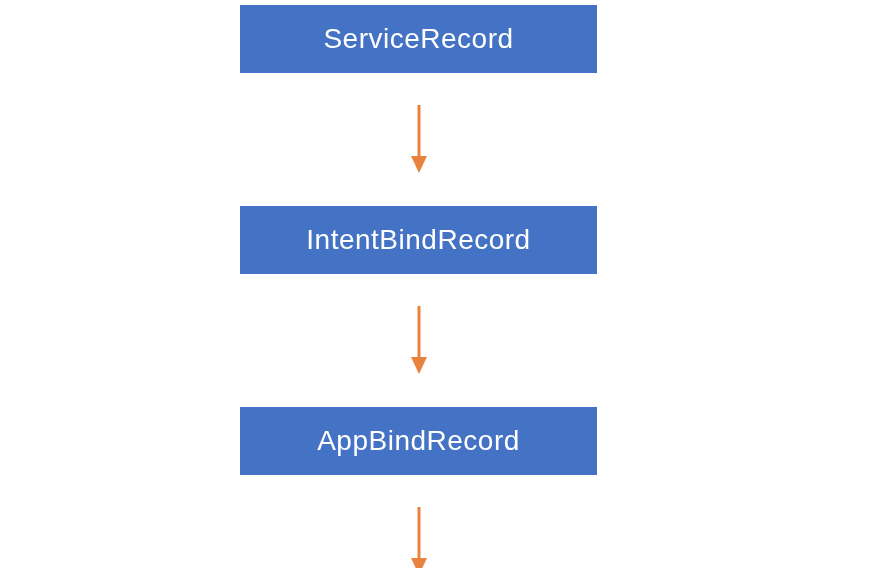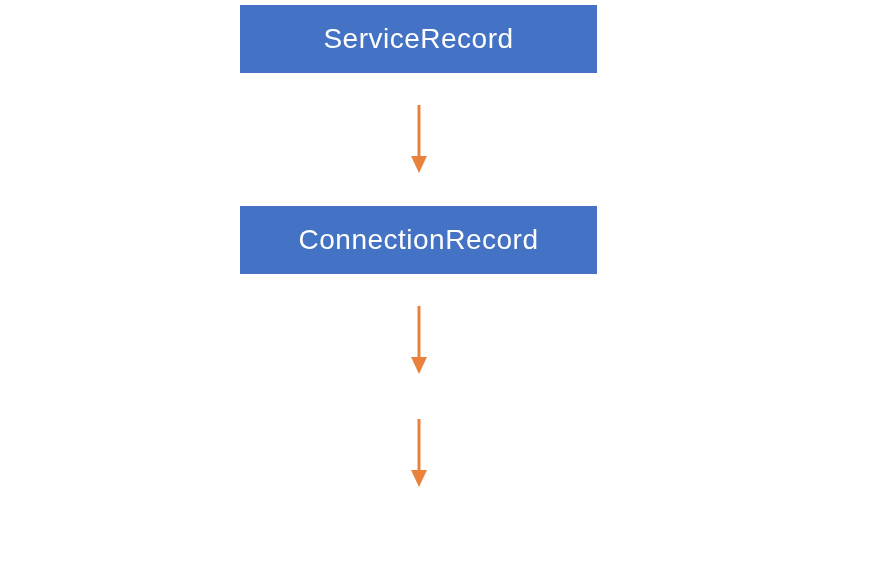--- a/index.html
+++ b/index.html
@@ -65,28 +65,31 @@
     <div class="node">
       <span class="node-label">ServiceRecord</span>
     </div>
 
     <svg class="arrow" width="18" height="68" viewBox="0 0 18 68" aria-hidden="true">
       <line x1="9" y1="0" x2="9" y2="52" stroke="currentColor" stroke-width="3"></line>
       <polygon points="1,51 17,51 9,68" fill="currentColor"></polygon>
     </svg>
 
     <div class="node">
-      <span class="node-label">ConnectionRecord</span>
+      <span class="node-label">IntentBindRecord</span>
     </div>
 
     <svg class="arrow" width="18" height="68" viewBox="0 0 18 68" aria-hidden="true">
       <line x1="9" y1="0" x2="9" y2="52" stroke="currentColor" stroke-width="3"></line>
       <polygon points="1,51 17,51 9,68" fill="currentColor"></polygon>
     </svg>
 
+    <div class="node">
+      <span class="node-label">AppBindRecord</span>
+    </div>
 
     <svg class="arrow" width="18" height="68" viewBox="0 0 18 68" aria-hidden="true">
       <line x1="9" y1="0" x2="9" y2="52" stroke="currentColor" stroke-width="3"></line>
       <polygon points="1,51 17,51 9,68" fill="currentColor"></polygon>
     </svg>
 
 
   </div>
 </div>
 

